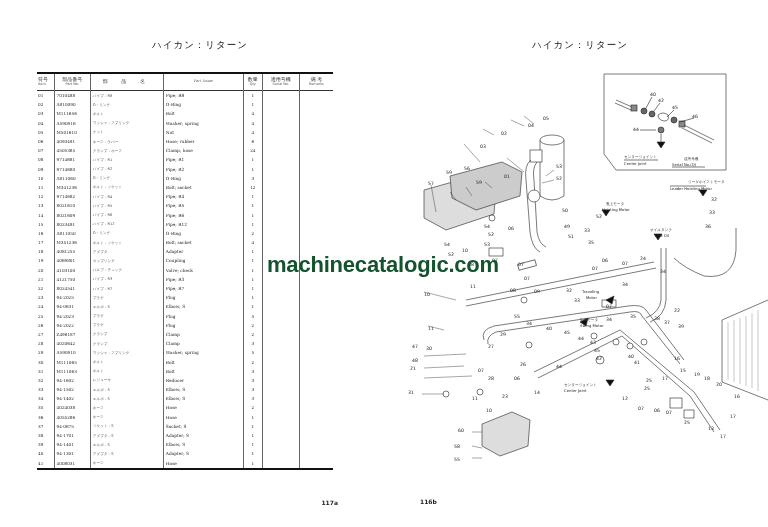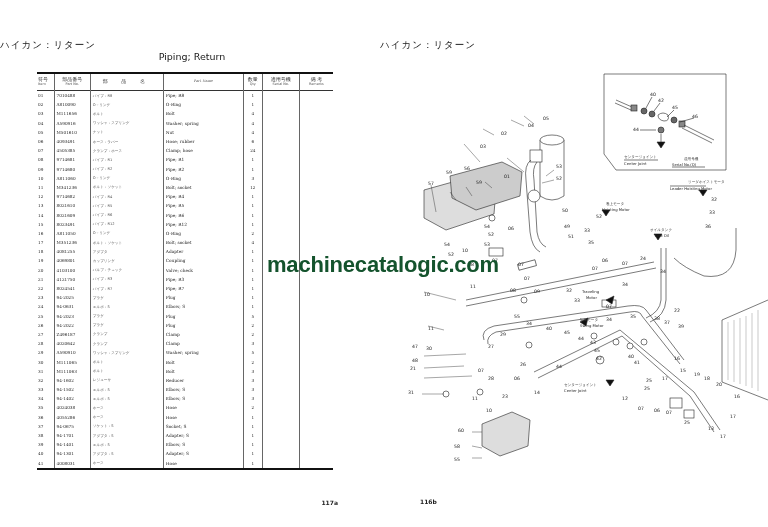--- a/index.html
+++ b/index.html
@@ -1,20 +1,20 @@
 <!DOCTYPE html>
 <html><head>
 <meta charset="utf-8">
 <style>
   html, body { margin: 0; padding: 0; background: #ffffff; }
   body { width: 768px; height: 527px; position: relative; overflow: hidden; font-family: "DejaVu Serif", serif; color: #1a1a1a; }
   .page { position: absolute; top: 0; height: 527px; width: 384px; }
   .page-left { left: 0; }
   .page-right { left: 384px; }
-  .title-jp { position: absolute; width: 100%; font-family: Liberation Mono, monospace; font-size: 9.5px; letter-spacing: 1px; top: 39px; }
+  .title-jp { position: absolute; width: 100%; text-align: center; font-family: Liberation Mono, monospace; font-size: 9.5px; letter-spacing: 1px; top: 39px; margin-left: 8px; }
   .title-en { position: absolute; width: 100%; text-align: center; font-family: "DejaVu Sans", sans-serif; font-size: 9.5px; top: 51px; }
   .page-left .title-jp, .page-left .title-en { left: 0; }
   .page-right .title-jp, .page-right .title-en { left: -4px; }
 
   table.parts { position: absolute; left: 37px; top: 72px; width: 296px; border-collapse: collapse; font-size: 4.2px; }
   table.parts thead tr { border-top: 2px solid #111; border-bottom: 1px solid #333; }
   table.parts tbody { border-bottom: 2px solid #111; }
   table.parts th { font-weight: normal; padding: 1px 1px; height: 14px; line-height: 1.1; color: #333; vertical-align: middle; }
   table.parts th .jp { display: block; font-size: 5px; font-family: "DejaVu Sans", sans-serif; }
   table.parts th .en { display: block; font-size: 3.4px; font-family: "DejaVu Sans", sans-serif; color: #555; }
@@ -39,21 +39,20 @@
   .diagram svg { position: absolute; left: 0; top: 0; }
   .callout { font-family: "DejaVu Sans", sans-serif; font-size: 4.6px; fill: #222; }
   .label-jp { font-family: "DejaVu Sans", sans-serif; font-size: 3.6px; fill: #333; }
   .label-en { font-family: "DejaVu Sans", sans-serif; font-size: 3.8px; fill: #222; }
 </style>
 </head>
 <body>
 
 <div class="page page-left">
   <div class="title-jp">ハイカン：リターン</div>
-  <div class="title-en">Piping; Return</div>
 
   <table class="parts">
     <thead>
       <tr>
         <th class="c-item">
             <span class="jp">符号</span>
             <span class="en">Item</span>
           </th>
         <th class="c-part">
             <span class="jp">部品番号</span>

